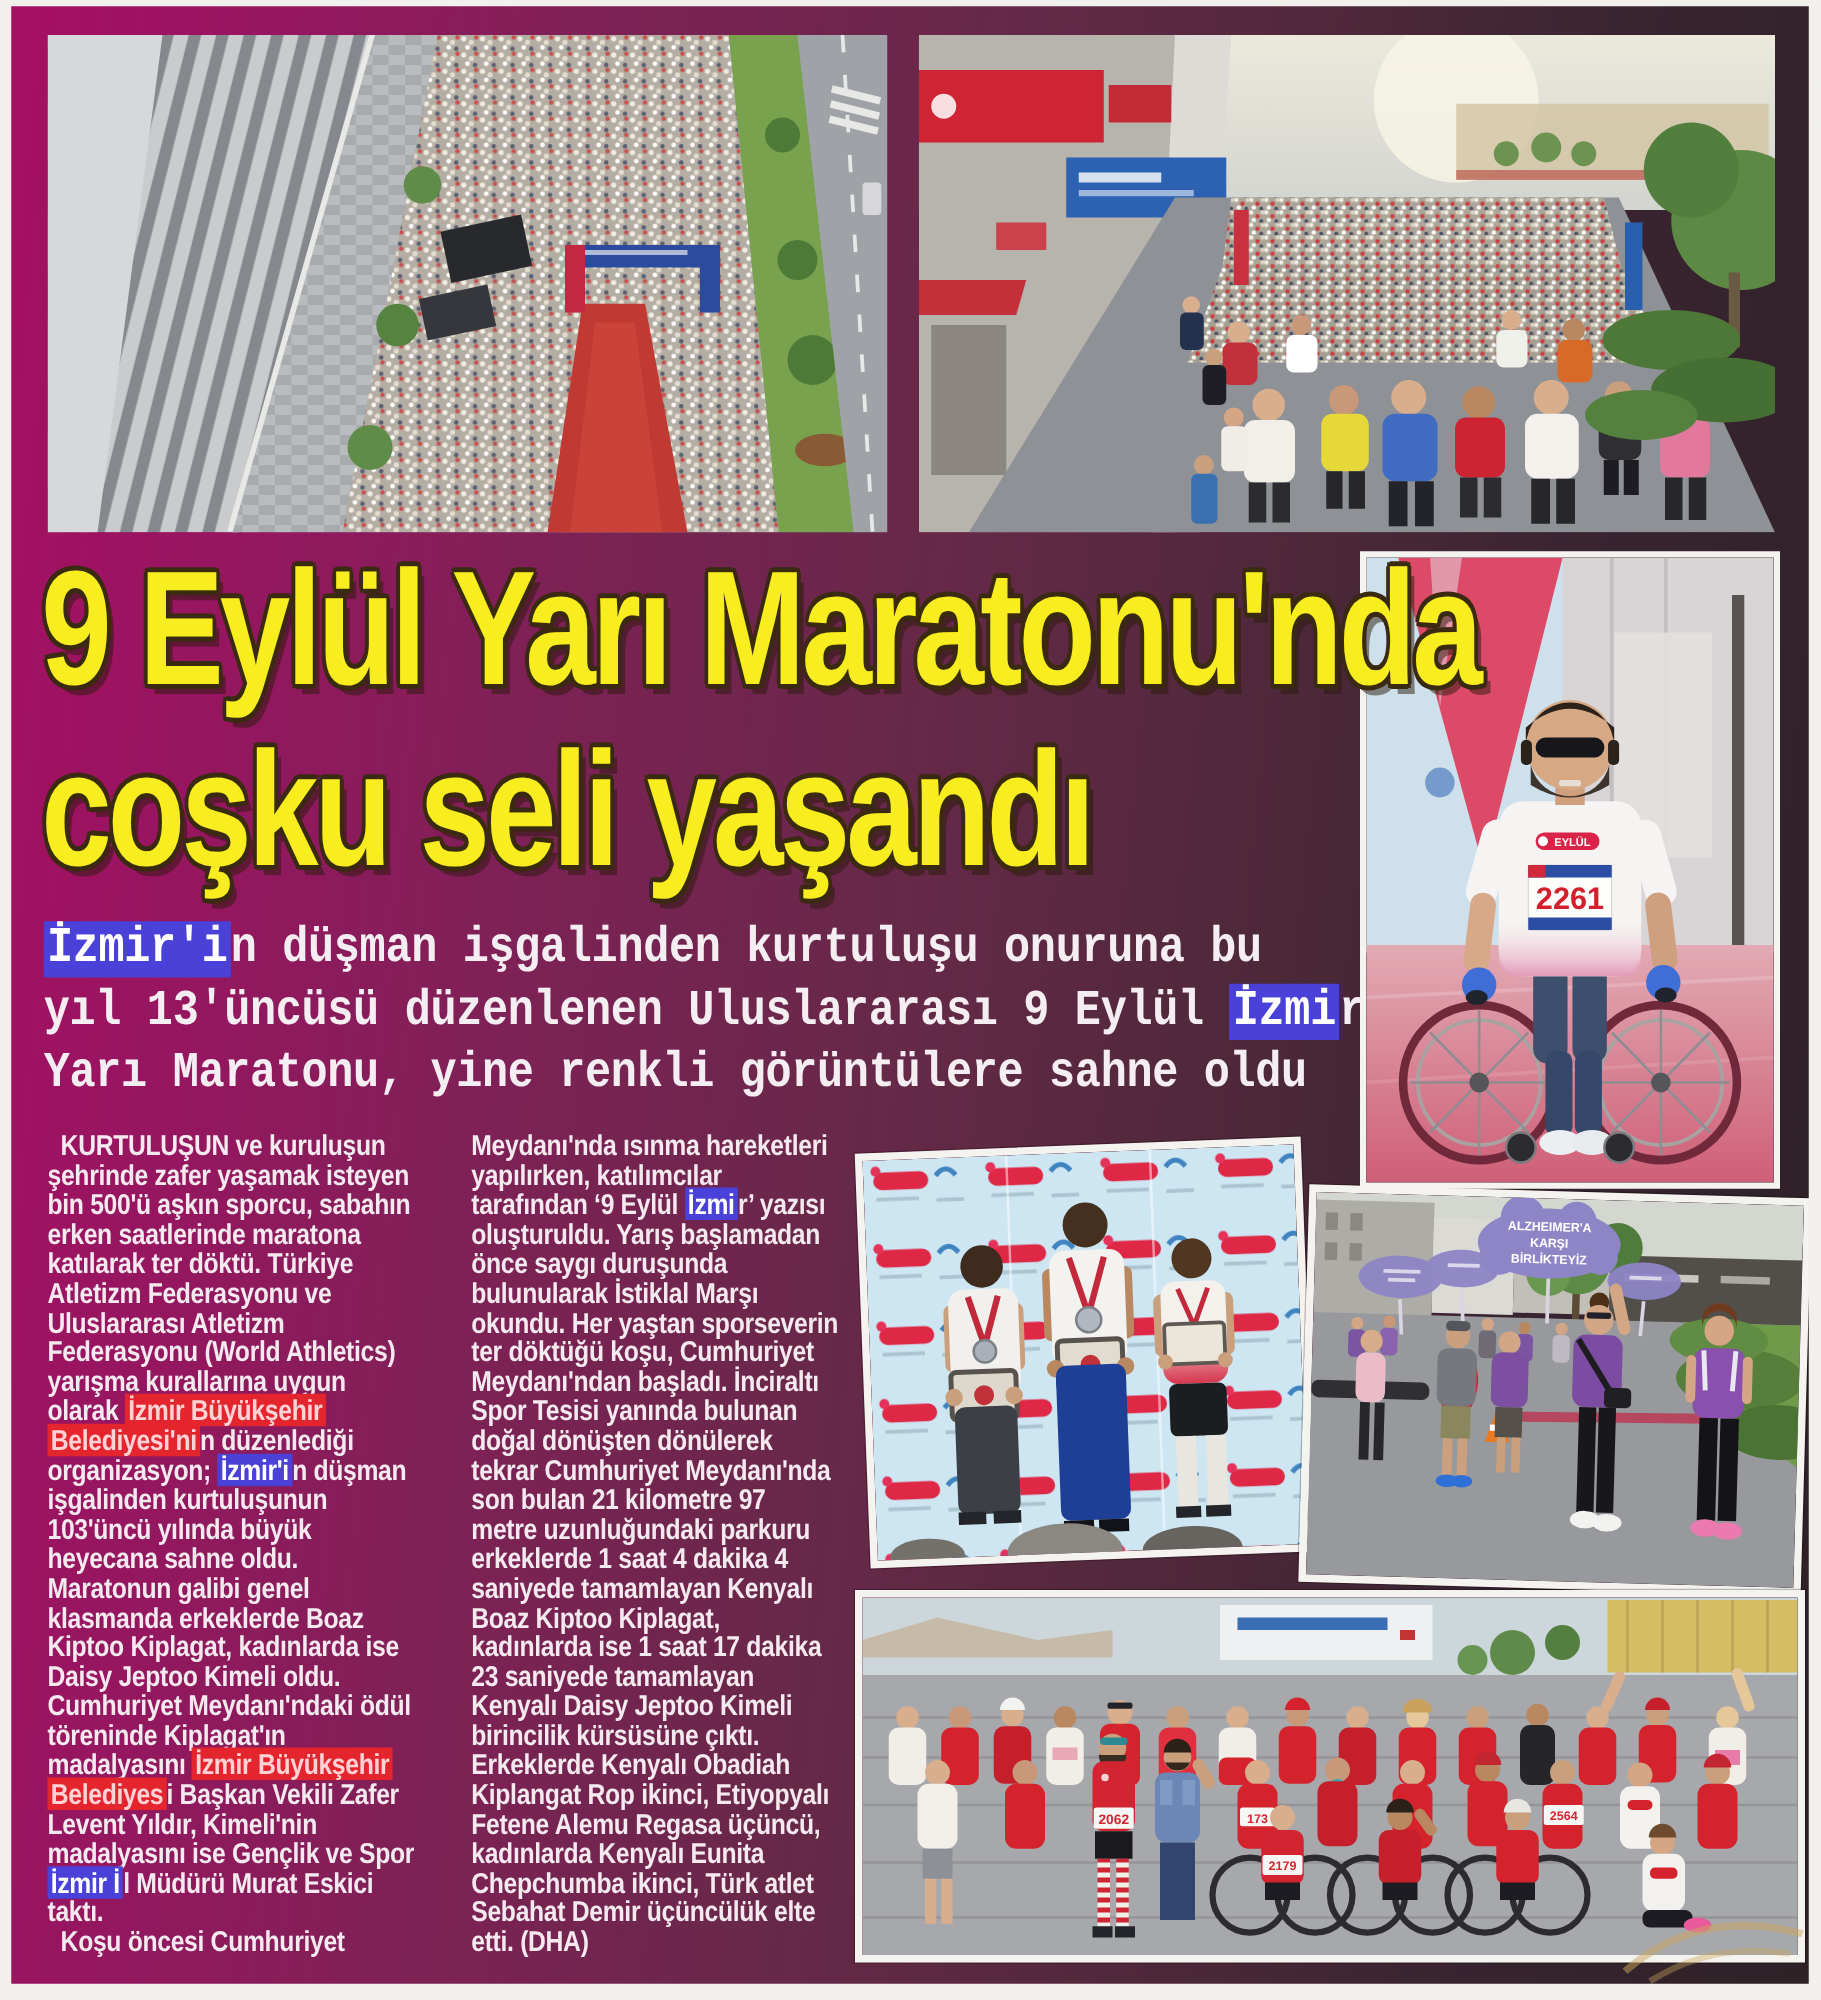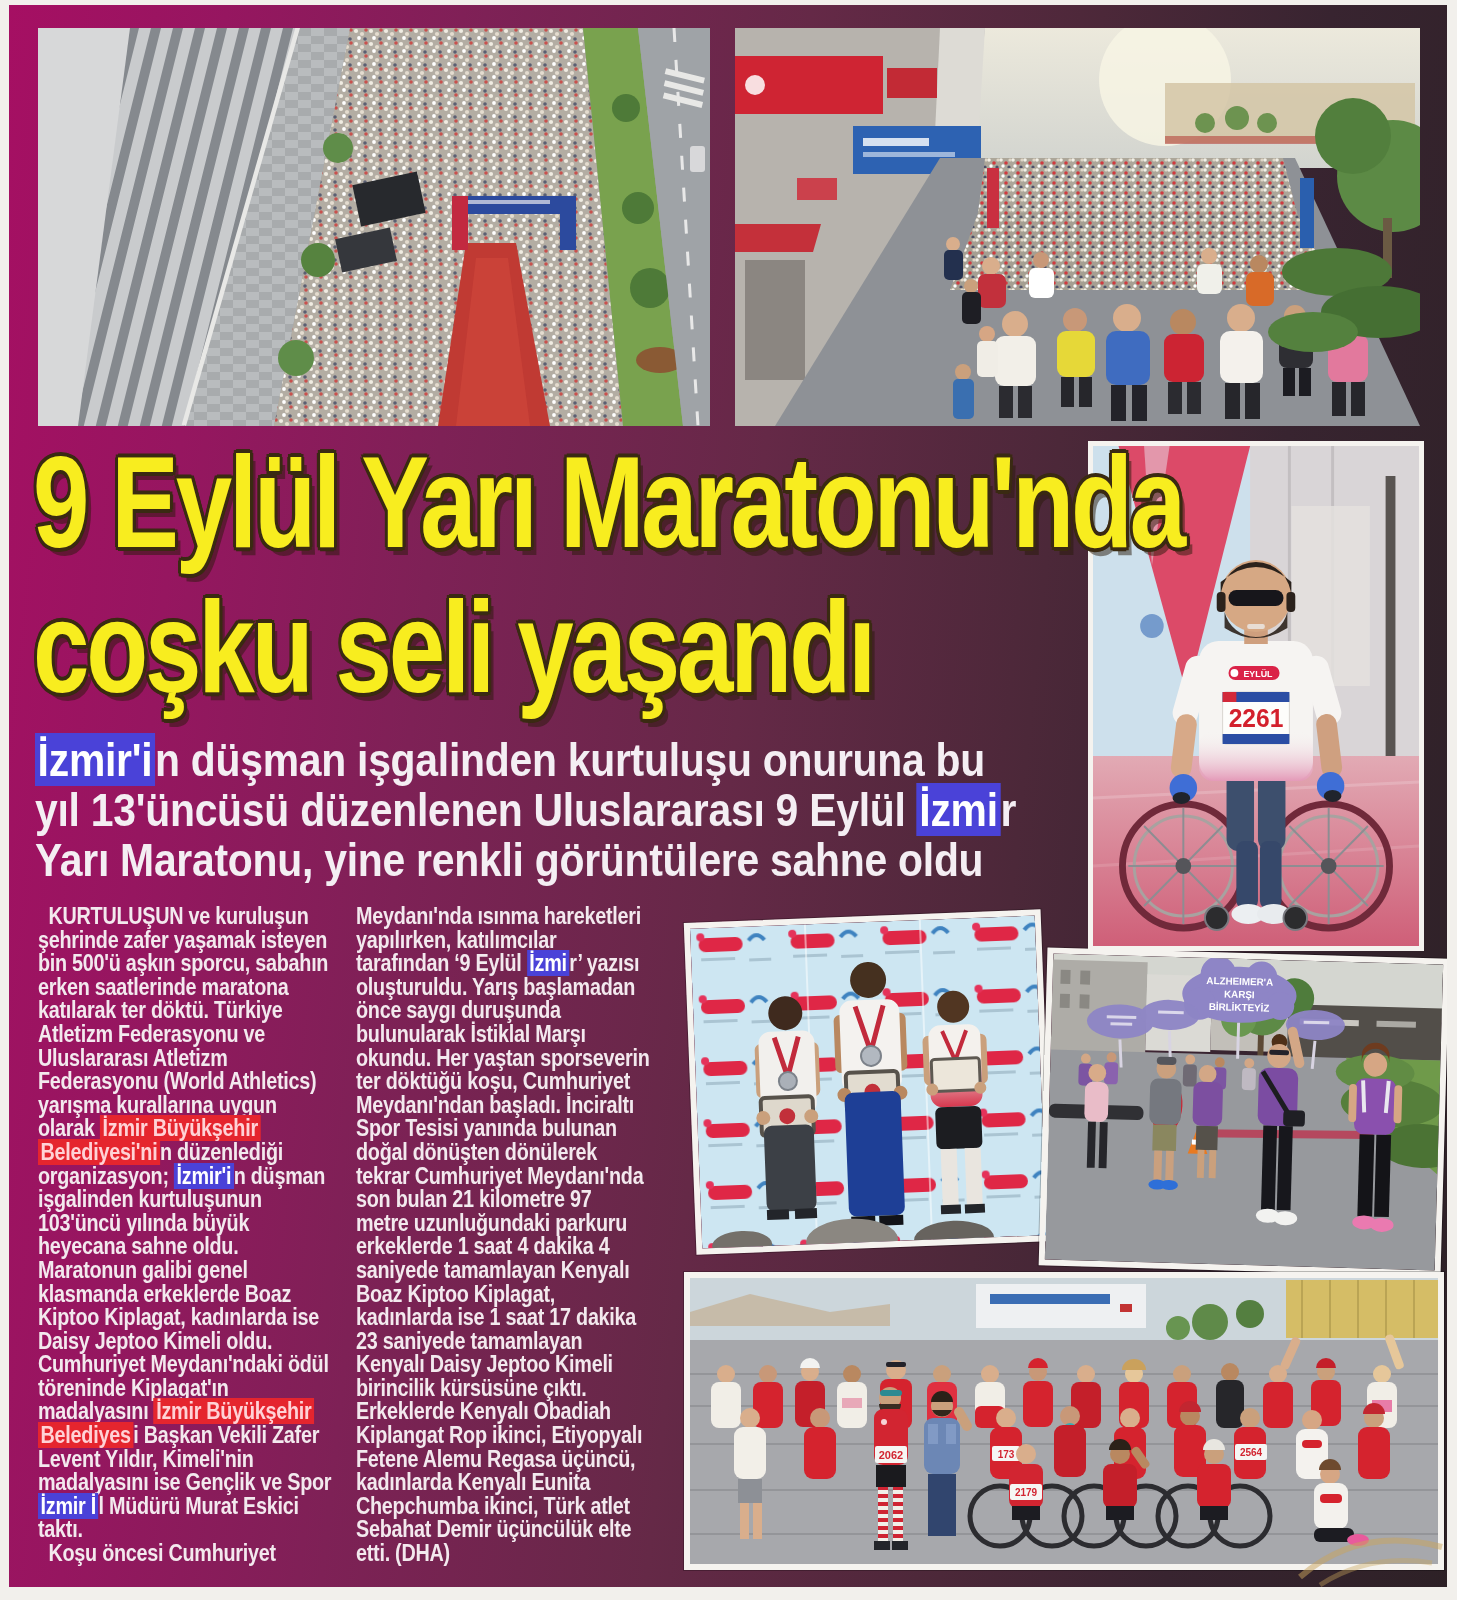--- a/index.html
+++ b/index.html
@@ -23,26 +23,26 @@
   #ph-group{left:684px;top:1272px;width:748px;height:286px;z-index:4;text-align:right;}
   .headline-line{position:absolute;left:33px;z-index:6;white-space:nowrap;
     font-weight:bold;font-size:130px;line-height:1;color:var(--yellow);
     letter-spacing:-4px;transform:scaleX(.78);transform-origin:left top;
     text-shadow:4px 0 0 #3a2a12,-4px 0 0 #3a2a12,0 4px 0 #3a2a12,0 -4px 0 #3a2a12,
       3px 3px 0 #3a2a12,-3px 3px 0 #3a2a12,3px -3px 0 #3a2a12,-3px -3px 0 #3a2a12,
       7px 8px 0 rgba(42,26,10,.5);}
   #headline1{top:437px;}
   #headline2{top:582px;}
   #subhead{position:absolute;left:35px;top:735px;z-index:6;color:#f4eef3;
-    font-weight:bold;font-size:47px;line-height:50px;}
+    font-weight:bold;font-size:40px;line-height:50px;font-family:Liberation Mono, monospace;}
   #subhead .tline{transform:scaleX(.87);}
   .bodycol{position:absolute;top:905px;z-index:6;color:#f3e9ee;
     font-weight:bold;font-size:23px;line-height:23.6px;}
   #col1{left:38px;width:318px;}
-  #col2{left:356px;width:320px;}
+  #col2{left:377px;width:320px;}
   .tline{white-space:pre;transform:scaleX(.86);transform-origin:left top;letter-spacing:-.3px;}
   .h-red{background:var(--hl-red);color:#ffd2d6;padding:0 3px;}
   .h-blue{background:var(--hl-blue);color:#ffffff;padding:0 3px;}
   #watermark{position:absolute;left:1290px;top:1515px;width:160px;height:75px;z-index:5;}
   text{font-family:"Liberation Sans",sans-serif;}
 </style>
 </head>
 <body>
 
 <div id="canvas">

